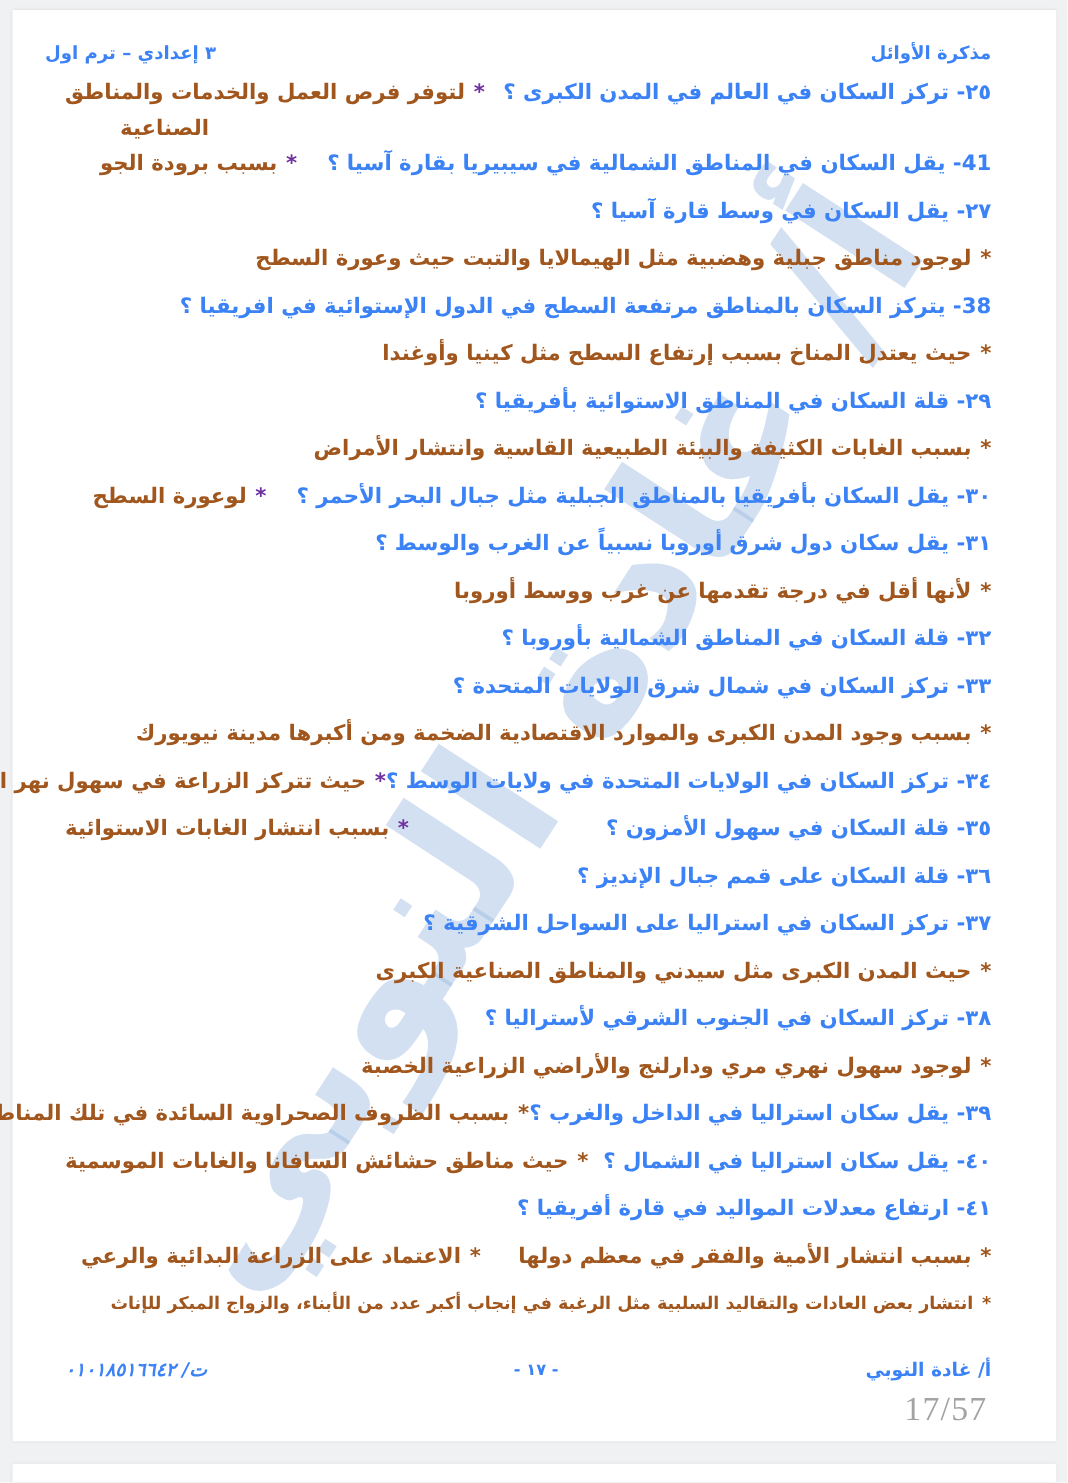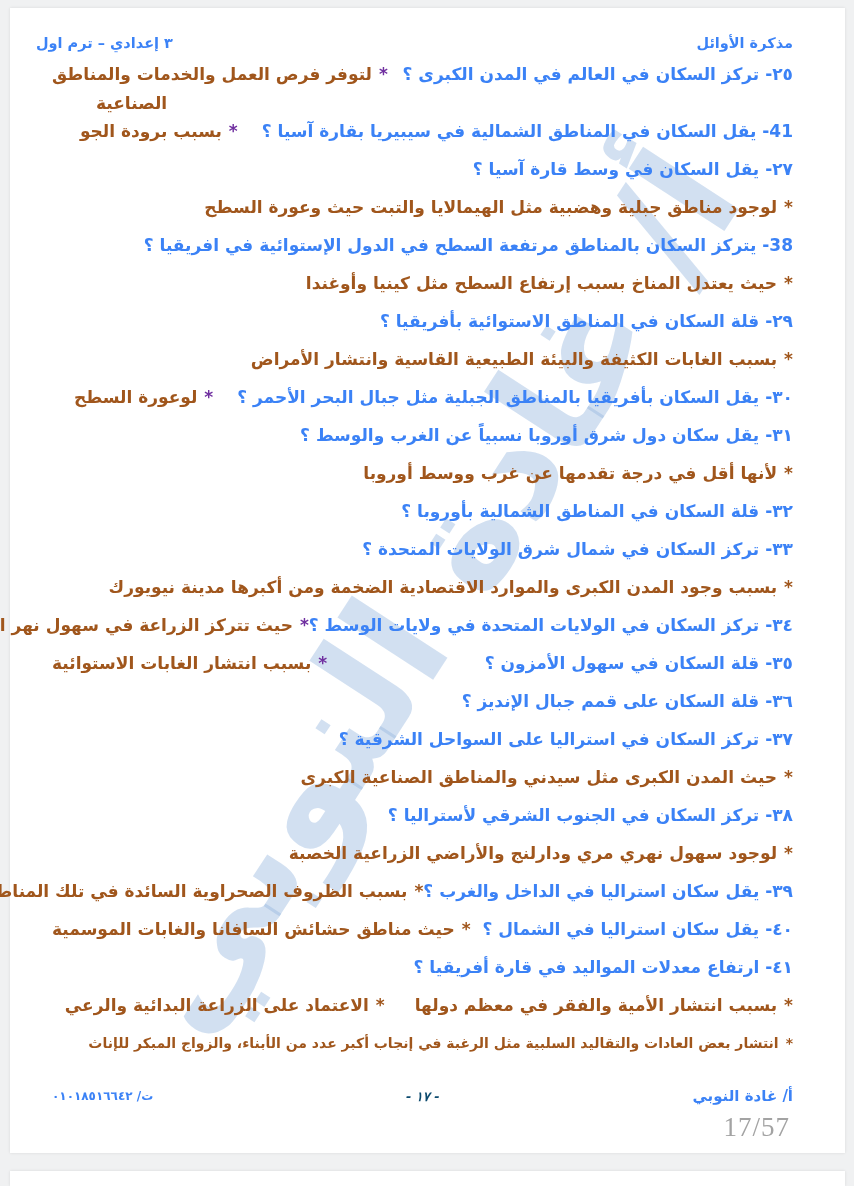--- a/index.html
+++ b/index.html
@@ -52,22 +52,22 @@
   .st  { color:#a0561c; margin-left:7px; }
   .st.pu { color:#7030a0; }
   .ag.inline { margin-right:24px; }
   .ag.g2 { margin-right:30px; }
   .row.tight { font-size:14px; letter-spacing:-0.2px; }
 
   .footer {
     display:flex; justify-content:space-between; align-items:center;
     height:40px; margin-top:14px; font-size:15px;
   }
-  .footer .mid { font-size:13px; color:#0c4a6e;font-style:italic; }
-  .footer .phone { font-size:12px; }
+  .footer .mid { font-size:13px; color:#3b82f6; }
+  .footer .phone { font-size:15px;font-style:italic; }
 
   .page-counter {
     position:absolute; z-index:2;
     right:55px; bottom:10px;
     font-family:Liberation Serif, serif;
     font-weight:400; font-size:27px; letter-spacing:1px;
     color:#a3a3a3; direction:ltr;
   }
 </style>
 </head>

